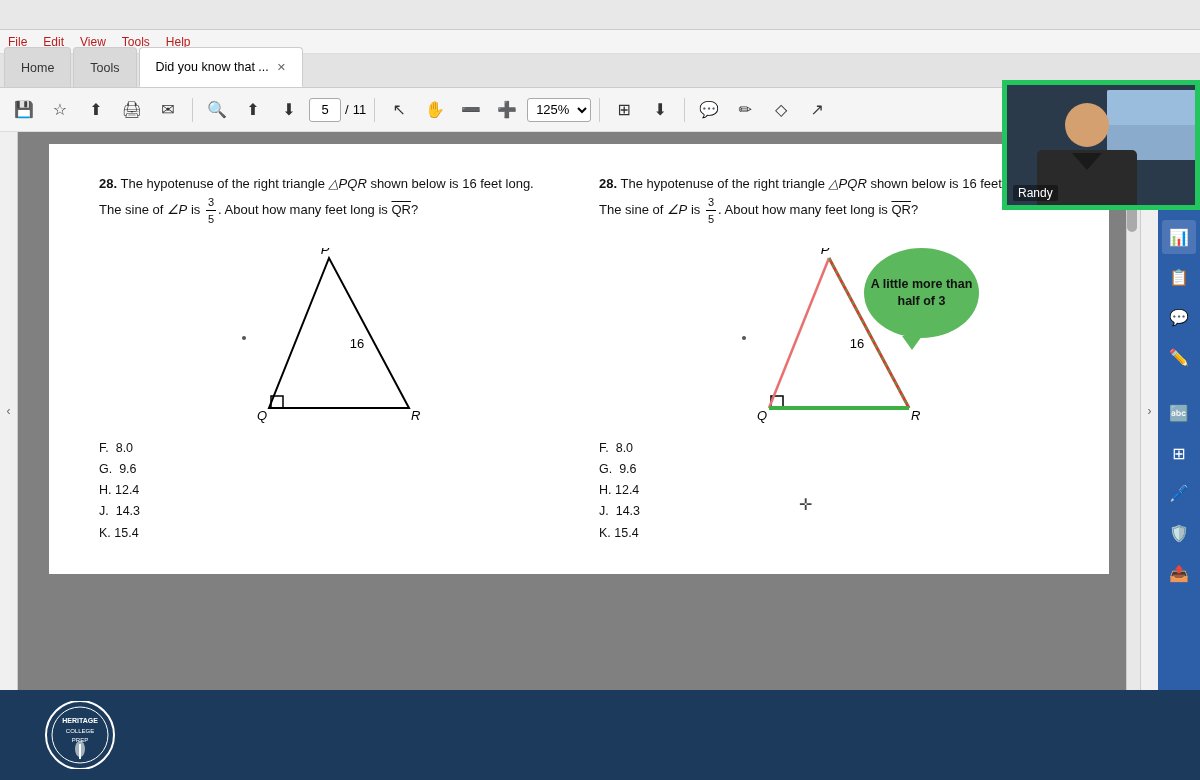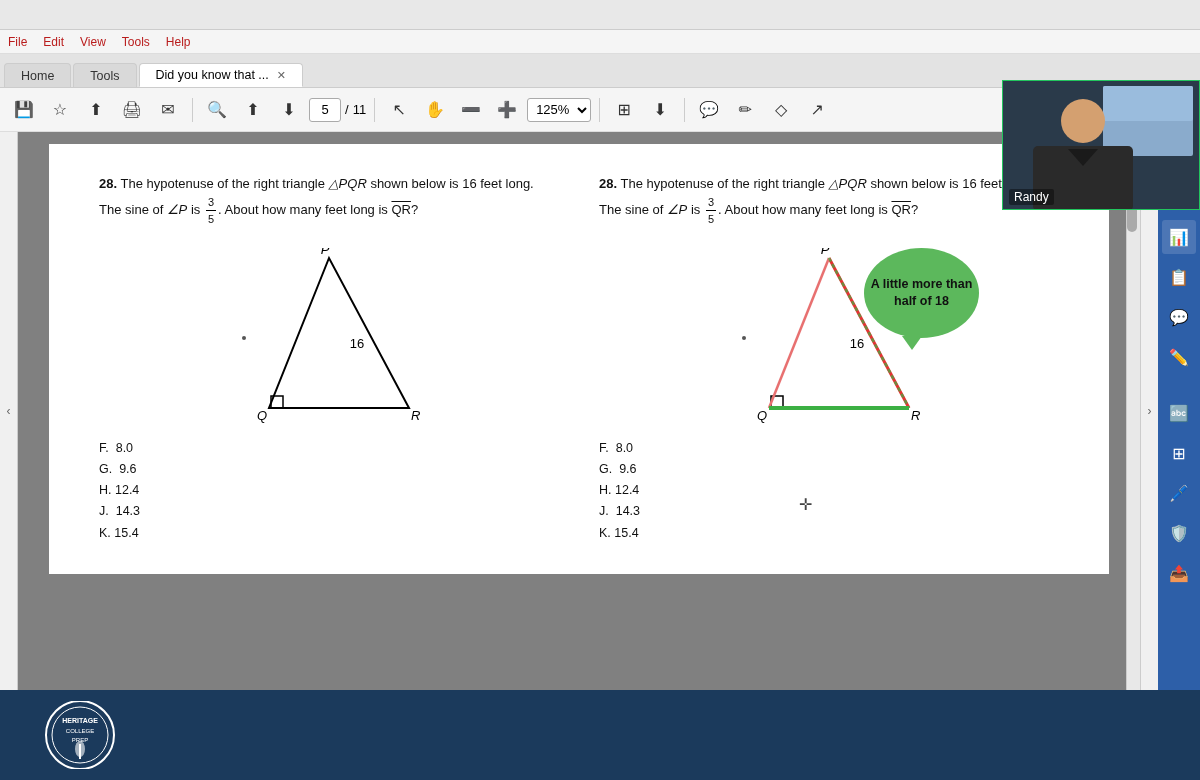--- a/index.html
+++ b/index.html
@@ -40,21 +40,21 @@
     
     #tabbar {
       height: 34px;
       background: #e3e3e3;
       display: flex;
       align-items: flex-end;
       padding-left: 4px;
       border-bottom: 1px solid #ccc;
     }
     .tab {
-      height: 24px;
+      height: 40px;
       padding: 0 16px;
       display: flex;
       align-items: center;
       font-size: 12.5px;
       border: 1px solid #ccc;
       border-bottom: none;
       border-radius: 4px 4px 0 0;
       cursor: pointer;
       background: #d9d9d9;
       color: #333;
@@ -203,21 +203,21 @@
     
     #webcam {
       position: fixed;
       top: 80px;
       right: 0;
       width: 198px;
       height: 130px;
       background: #bef264;
       z-index: 100;
       overflow: hidden;
-      border: 1px solid #22c55e;
+      border: 5px solid #22c55e;
     }
     #webcam-video {
       width: 100%;
       height: 100%;
       background: linear-gradient(135deg, #2a4a6b 0%, #3a5a7b 40%, #1a2a3b 100%);
       position: relative;
     }
     #webcam-label {
       position: absolute;
       bottom: 4px;
@@ -471,21 +471,21 @@
 
               <line x1="120" y1="10" x2="60" y2="160" stroke="#e87070" stroke-width="2.5"></line>
 
               <line x1="60" y1="160" x2="200" y2="160" stroke="#3cb043" stroke-width="4"></line>
 
               <line x1="120" y1="10" x2="200" y2="160" stroke="#3cb043" stroke-width="2.5" stroke-dasharray="4,3" opacity="0.7"></line>
             </svg>
 
             
             <div class="speech-bubble" style="position:absolute; top:0; right:-30px; width:115px; height:90px; border-radius:50%; background:#5cb85c; display:flex; align-items:center; justify-content:center; text-align:center; font-size:12.5px; font-weight:bold; line-height:1.3;">
-              <span>A little more than half of 18</span>
+              <span>A little more than half of 3</span>
               <div style="position:absolute;bottom:-12px;left:38px;width:0;height:0;border-left:10px solid transparent;border-right:10px solid transparent;border-top:14px solid #5cb85c;"></div>
             </div>
           </div>
 
           <div class="answer-choices">
             <div><span>F.</span>&nbsp;&nbsp;8.0</div>
             <div><span>G.</span>&nbsp;&nbsp;9.6</div>
             <div><span>H.</span>&nbsp;12.4</div>
             <div><span>J.</span>&nbsp;&nbsp;14.3</div>
             <div><span>K.</span>&nbsp;15.4</div>

